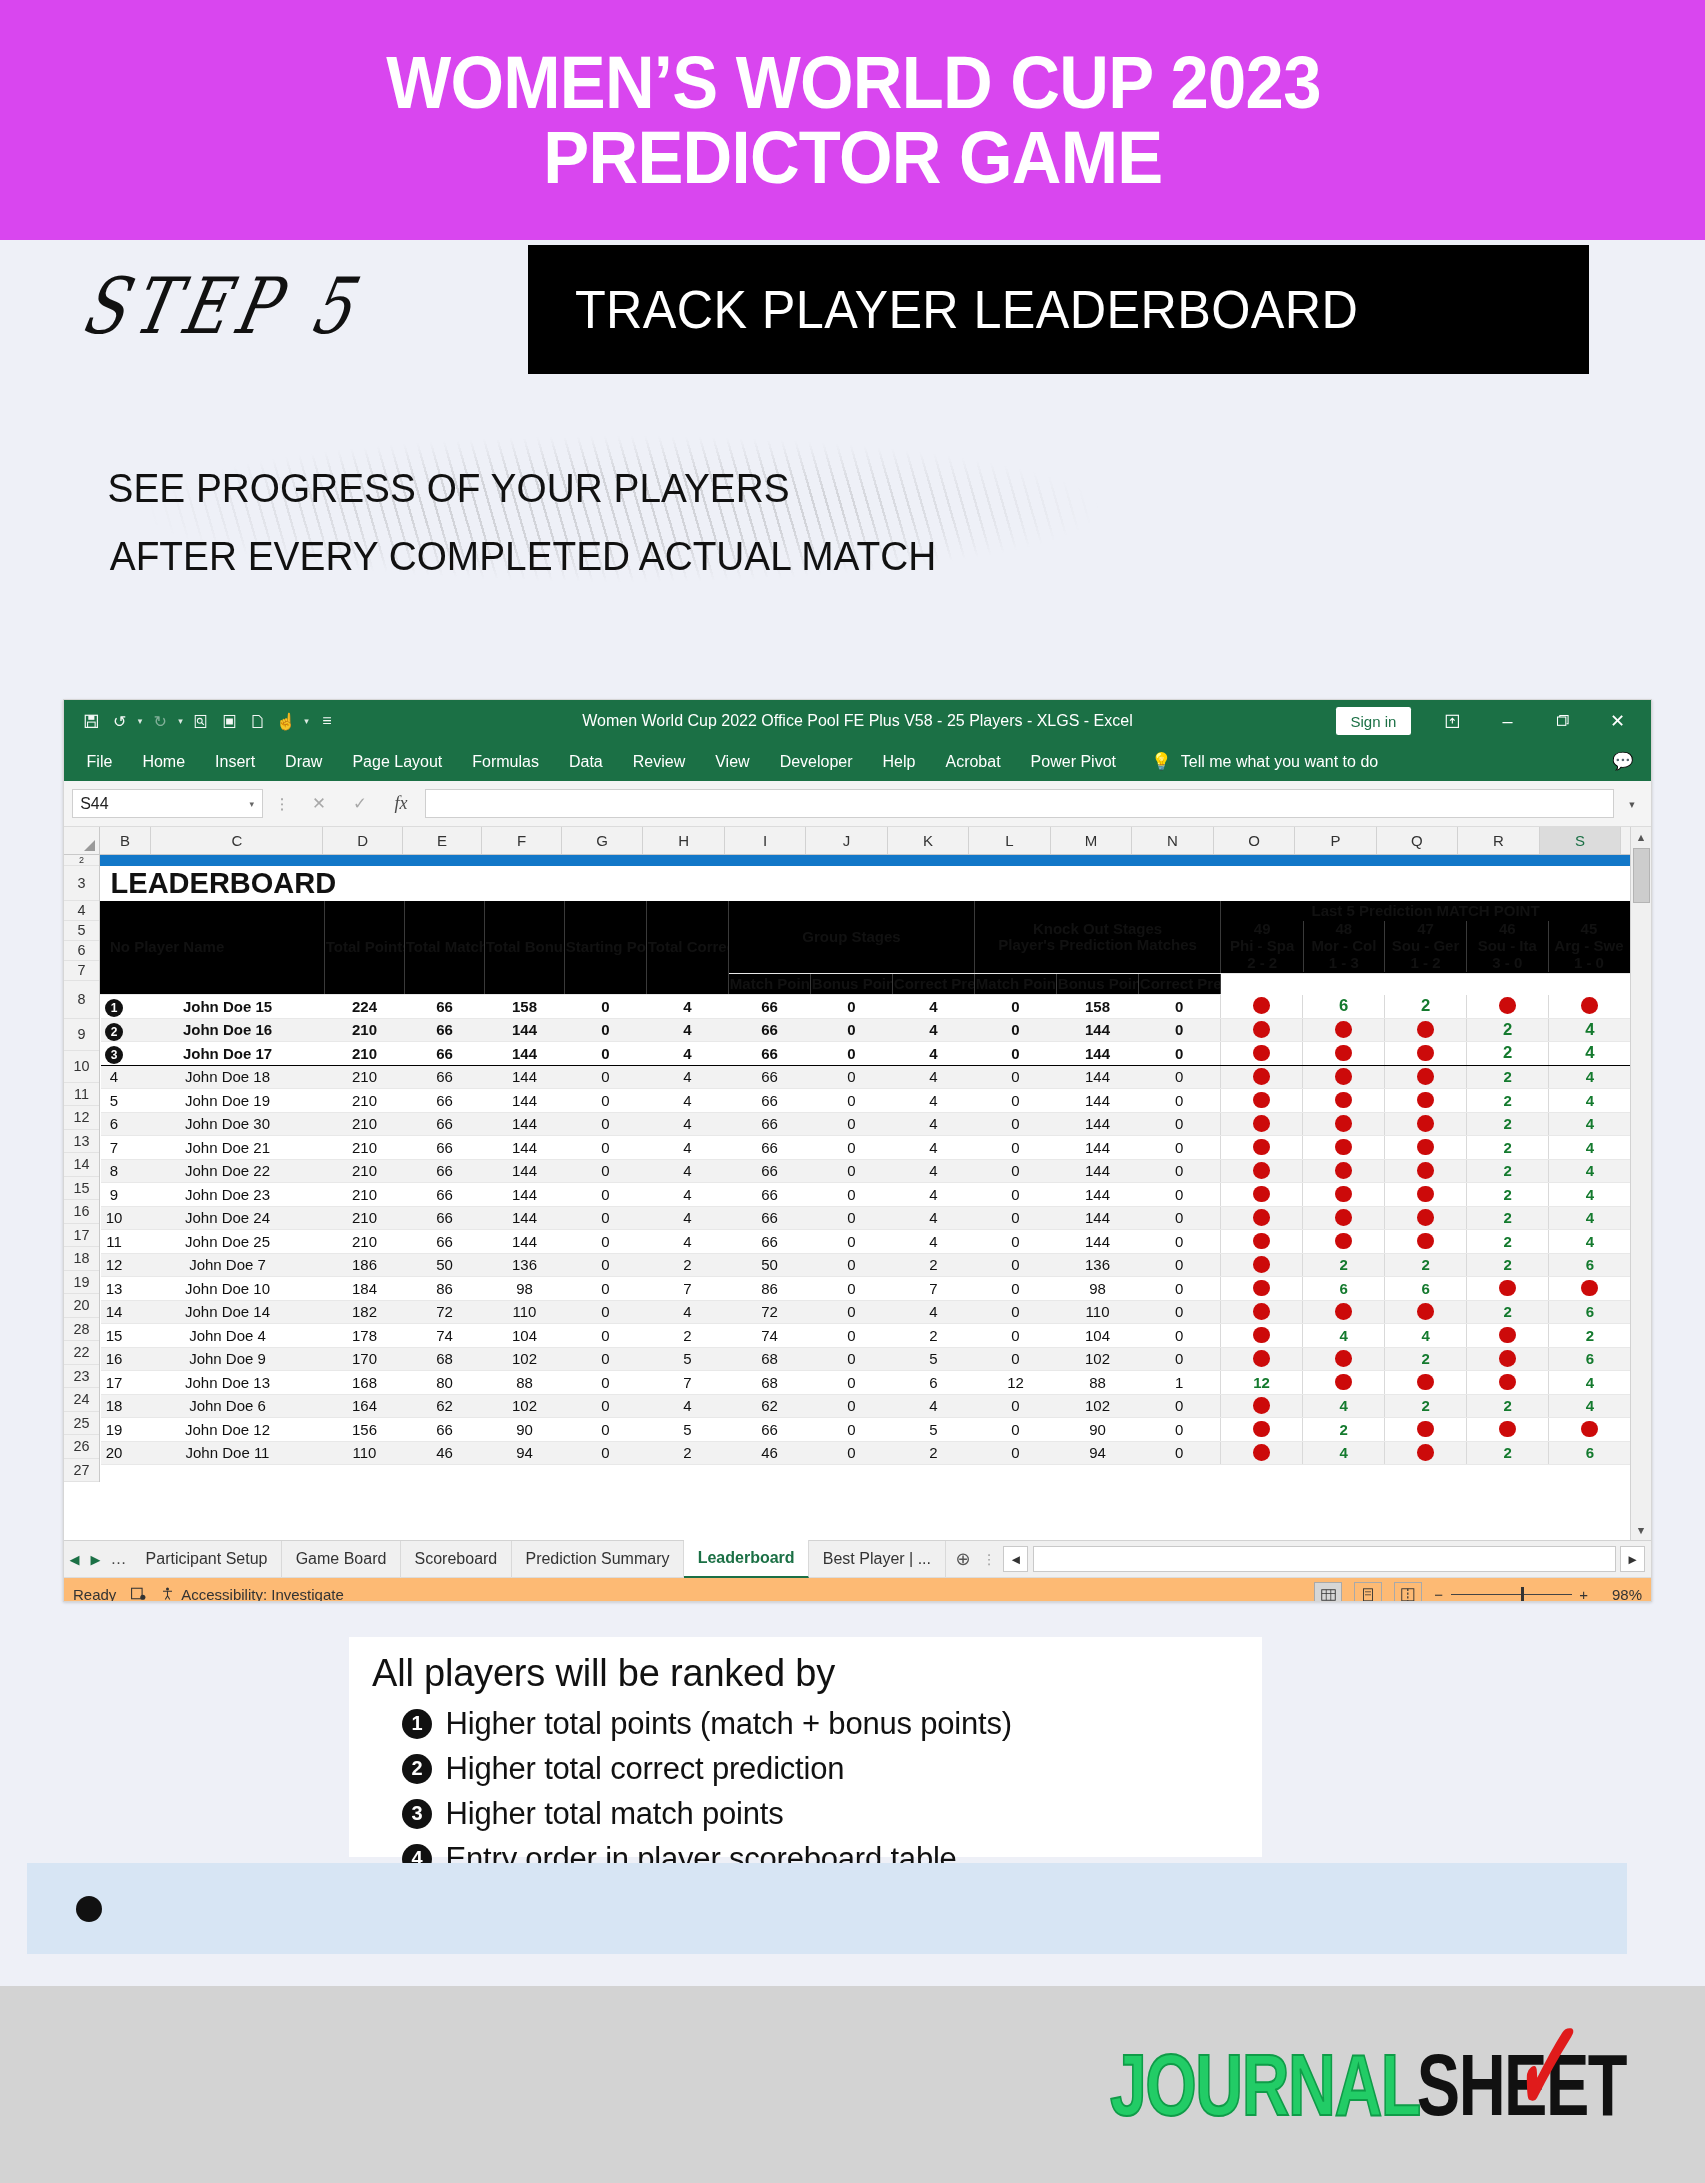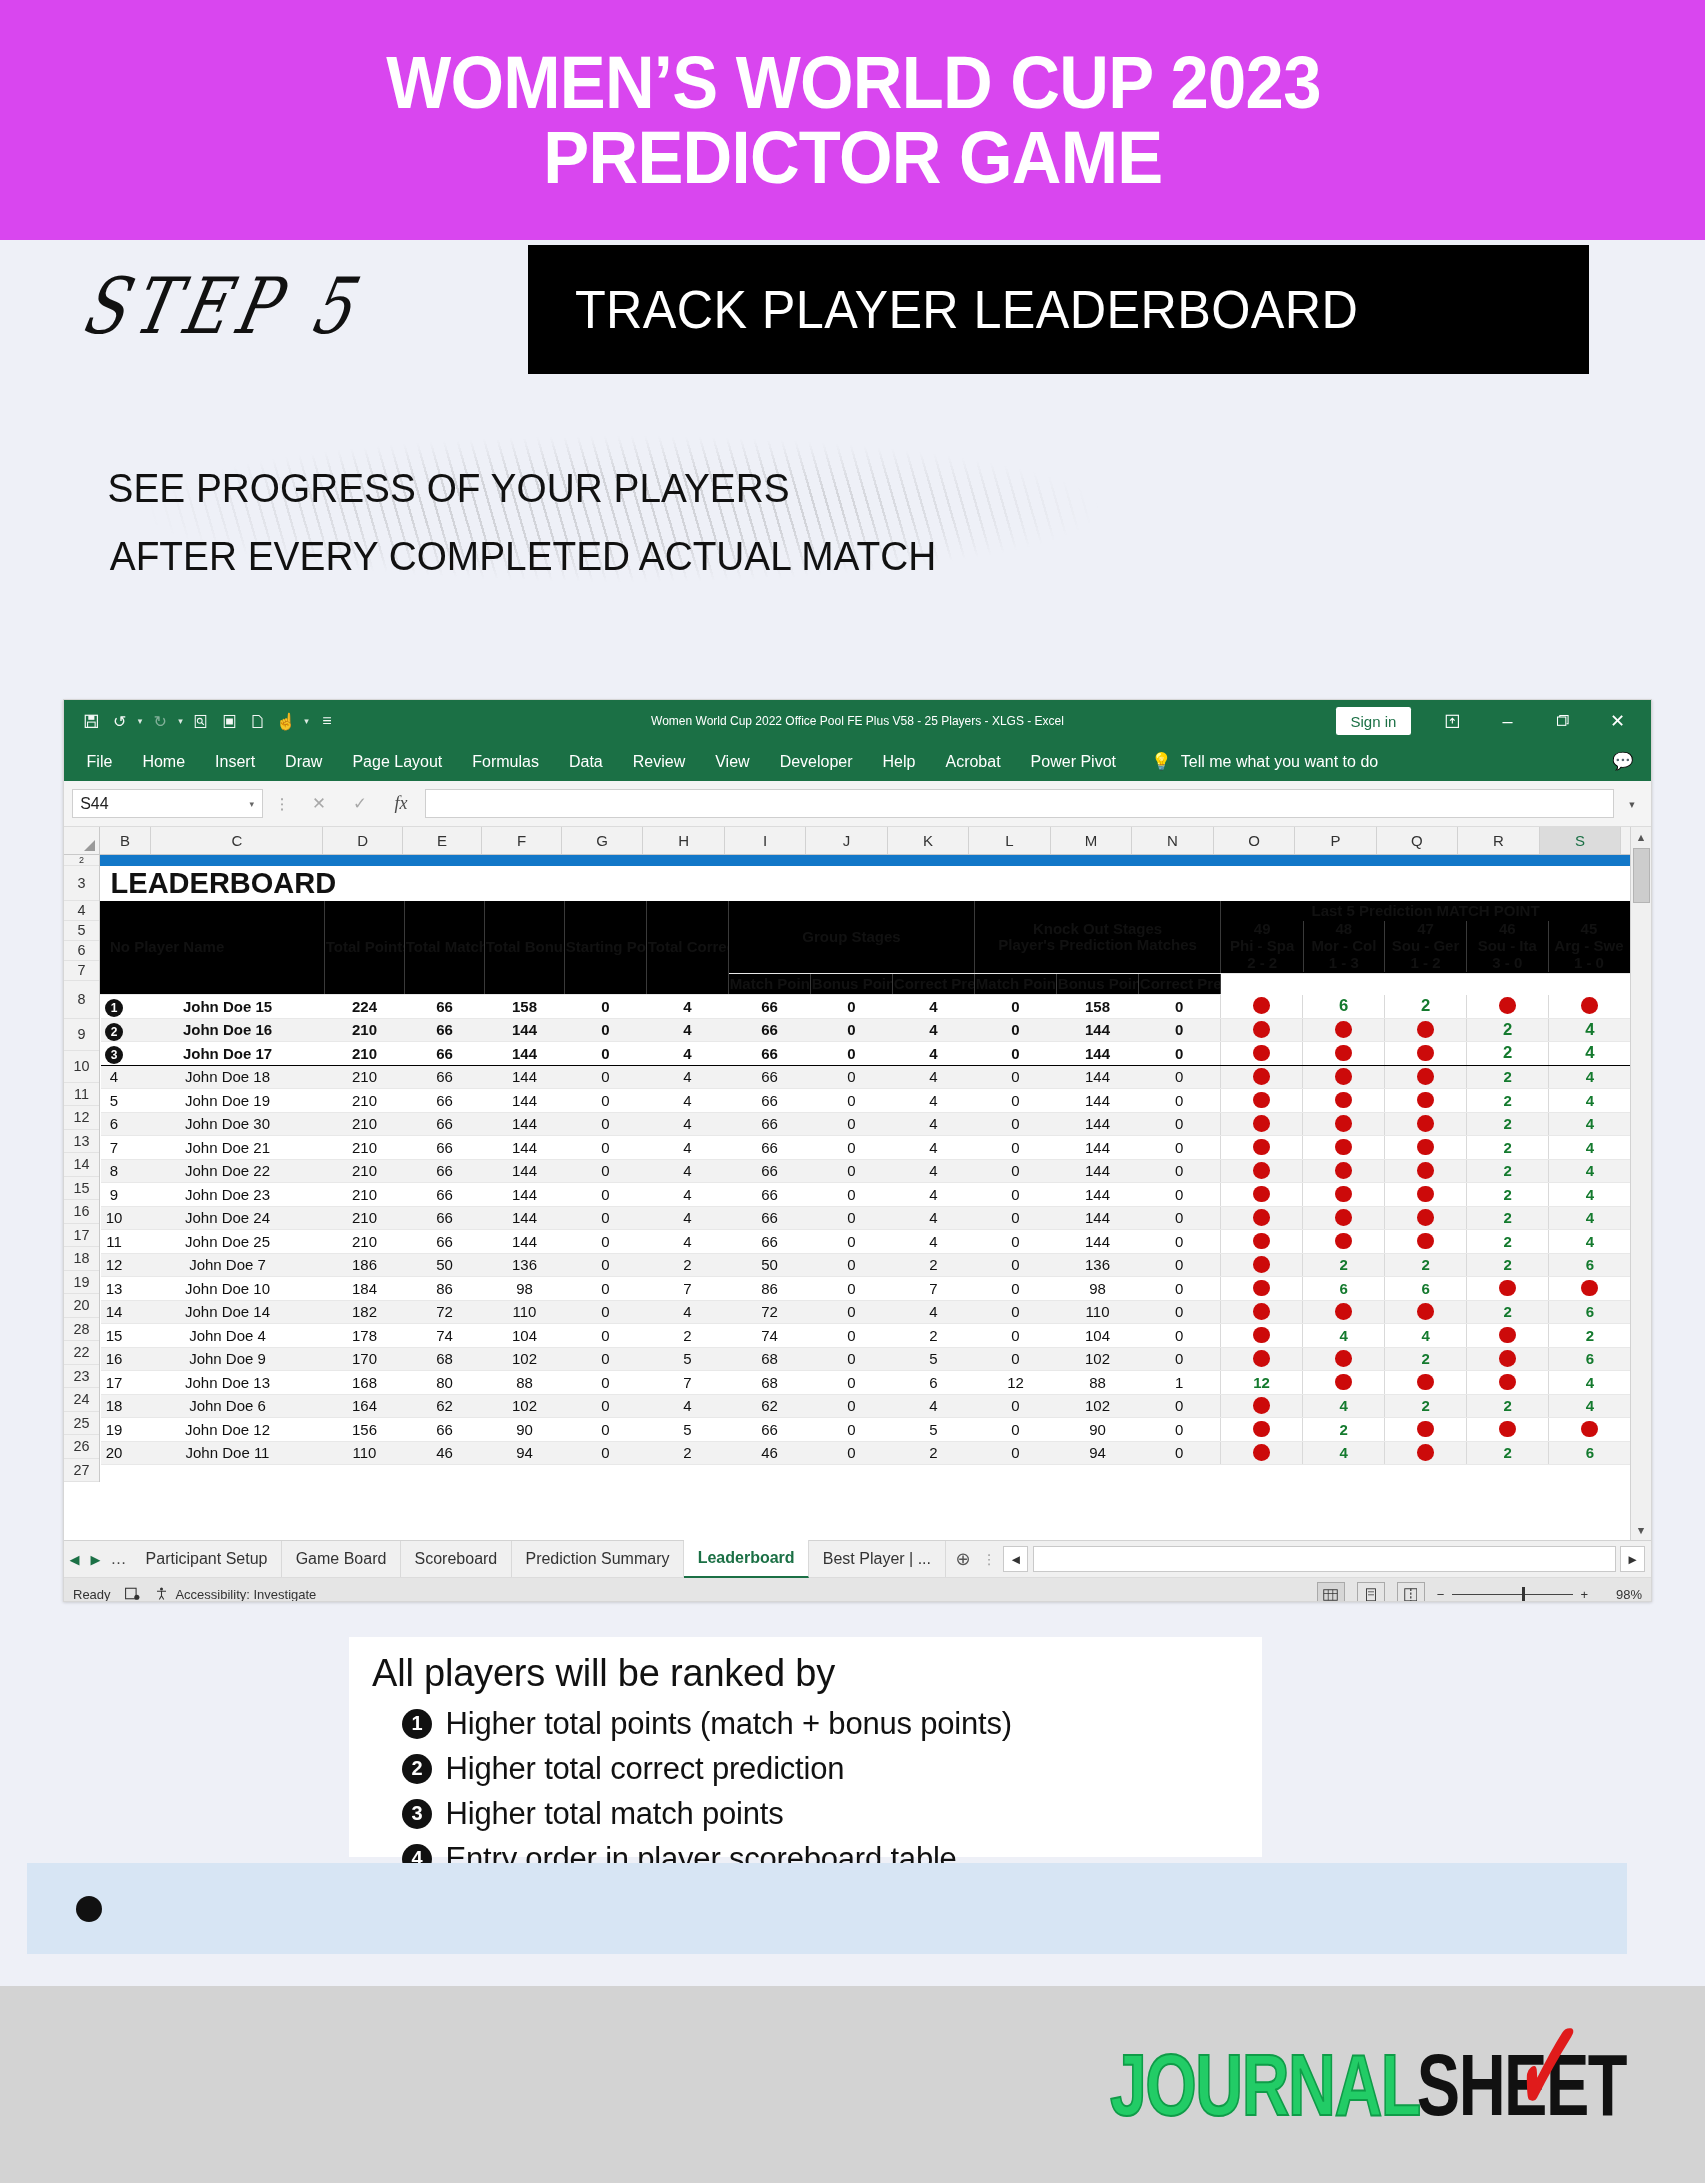--- a/index.html
+++ b/index.html
@@ -78,21 +78,21 @@
     height:42px;background:#1b7045;position:relative;display:flex;align-items:center;
   }
   .qat{display:flex;align-items:center;gap:1.5px;padding-left:13.6px;}
   .qat-btn{
     width:27px;height:27px;display:flex;align-items:center;justify-content:center;
     color:#fff;font-size:16px;opacity:.95;
   }
   .qat-btn.dim{opacity:.45;}
   .qat-caret{color:#fff;font-size:9px;opacity:.85;width:10.6px;text-align:center;}
   .xl-doc-title{
-    position:absolute;left:0;right:0;text-align:center;color:#fff;font-size:12px;
+    position:absolute;left:0;right:0;text-align:center;color:#fff;font-size:16px;
     pointer-events:none;
   }
   .xl-title-right{margin-left:auto;display:flex;align-items:center;gap:0px;padding-right:6px;}
   .signin{
     background:#fff;color:#1b7045;font-size:15px;padding:5.3px 15px;border-radius:2.3px;
     margin-right:13.6px;
   }
   .winbtn{width:55px;height:42px;display:flex;align-items:center;justify-content:center;color:#fff;font-size:18px;}
 
   .xl-ribbon{
@@ -214,22 +214,22 @@
   .tab-split{width:16.7px;text-align:center;color:#9a9a9a;font-size:13.6px;}
   .hscroll{flex:1;display:flex;align-items:center;padding:0 6px;gap:4.5px;}
   .hs-btn{
     width:23px;height:24px;background:#fff;border:0.8px solid #c9c9c9;
     display:flex;align-items:center;justify-content:center;font-size:10.6px;color:#333;
   }
   .hs-track{flex:1;height:24px;background:#fff;border:0.8px solid #c9c9c9;}
 
   
   .statusbar{
-    height:33px;background:#e5e5e5;border-top:0.8px solid #dcdcdc;
-    display:flex;align-items:center;font-size:13px;color:#333;padding:0 9px;gap:13.6px;
+    height:33px;background:#fdba74;border-top:0.8px solid #dcdcdc;
+    display:flex;align-items:center;font-size:15px;color:#333;padding:0 9px;gap:13.6px;
   }
   .sb-right{margin-left:auto;display:flex;align-items:center;gap:12px;}
   .sb-view{width:26px;height:23px;border:0.8px solid #a9a9a9;display:flex;align-items:center;justify-content:center;font-size:11.4px;}
   .sb-view.active{background:#d6d6d6;}
   .zoomslider{display:flex;align-items:center;gap:7.6px;}
   .zs-line{width:121px;height:1.5px;background:#444;position:relative;}
   .zs-knob{position:absolute;left:70px;top:-6.8px;width:3px;height:15px;background:#333;}
   .zoompct{width:42px;text-align:right;}
 
   

